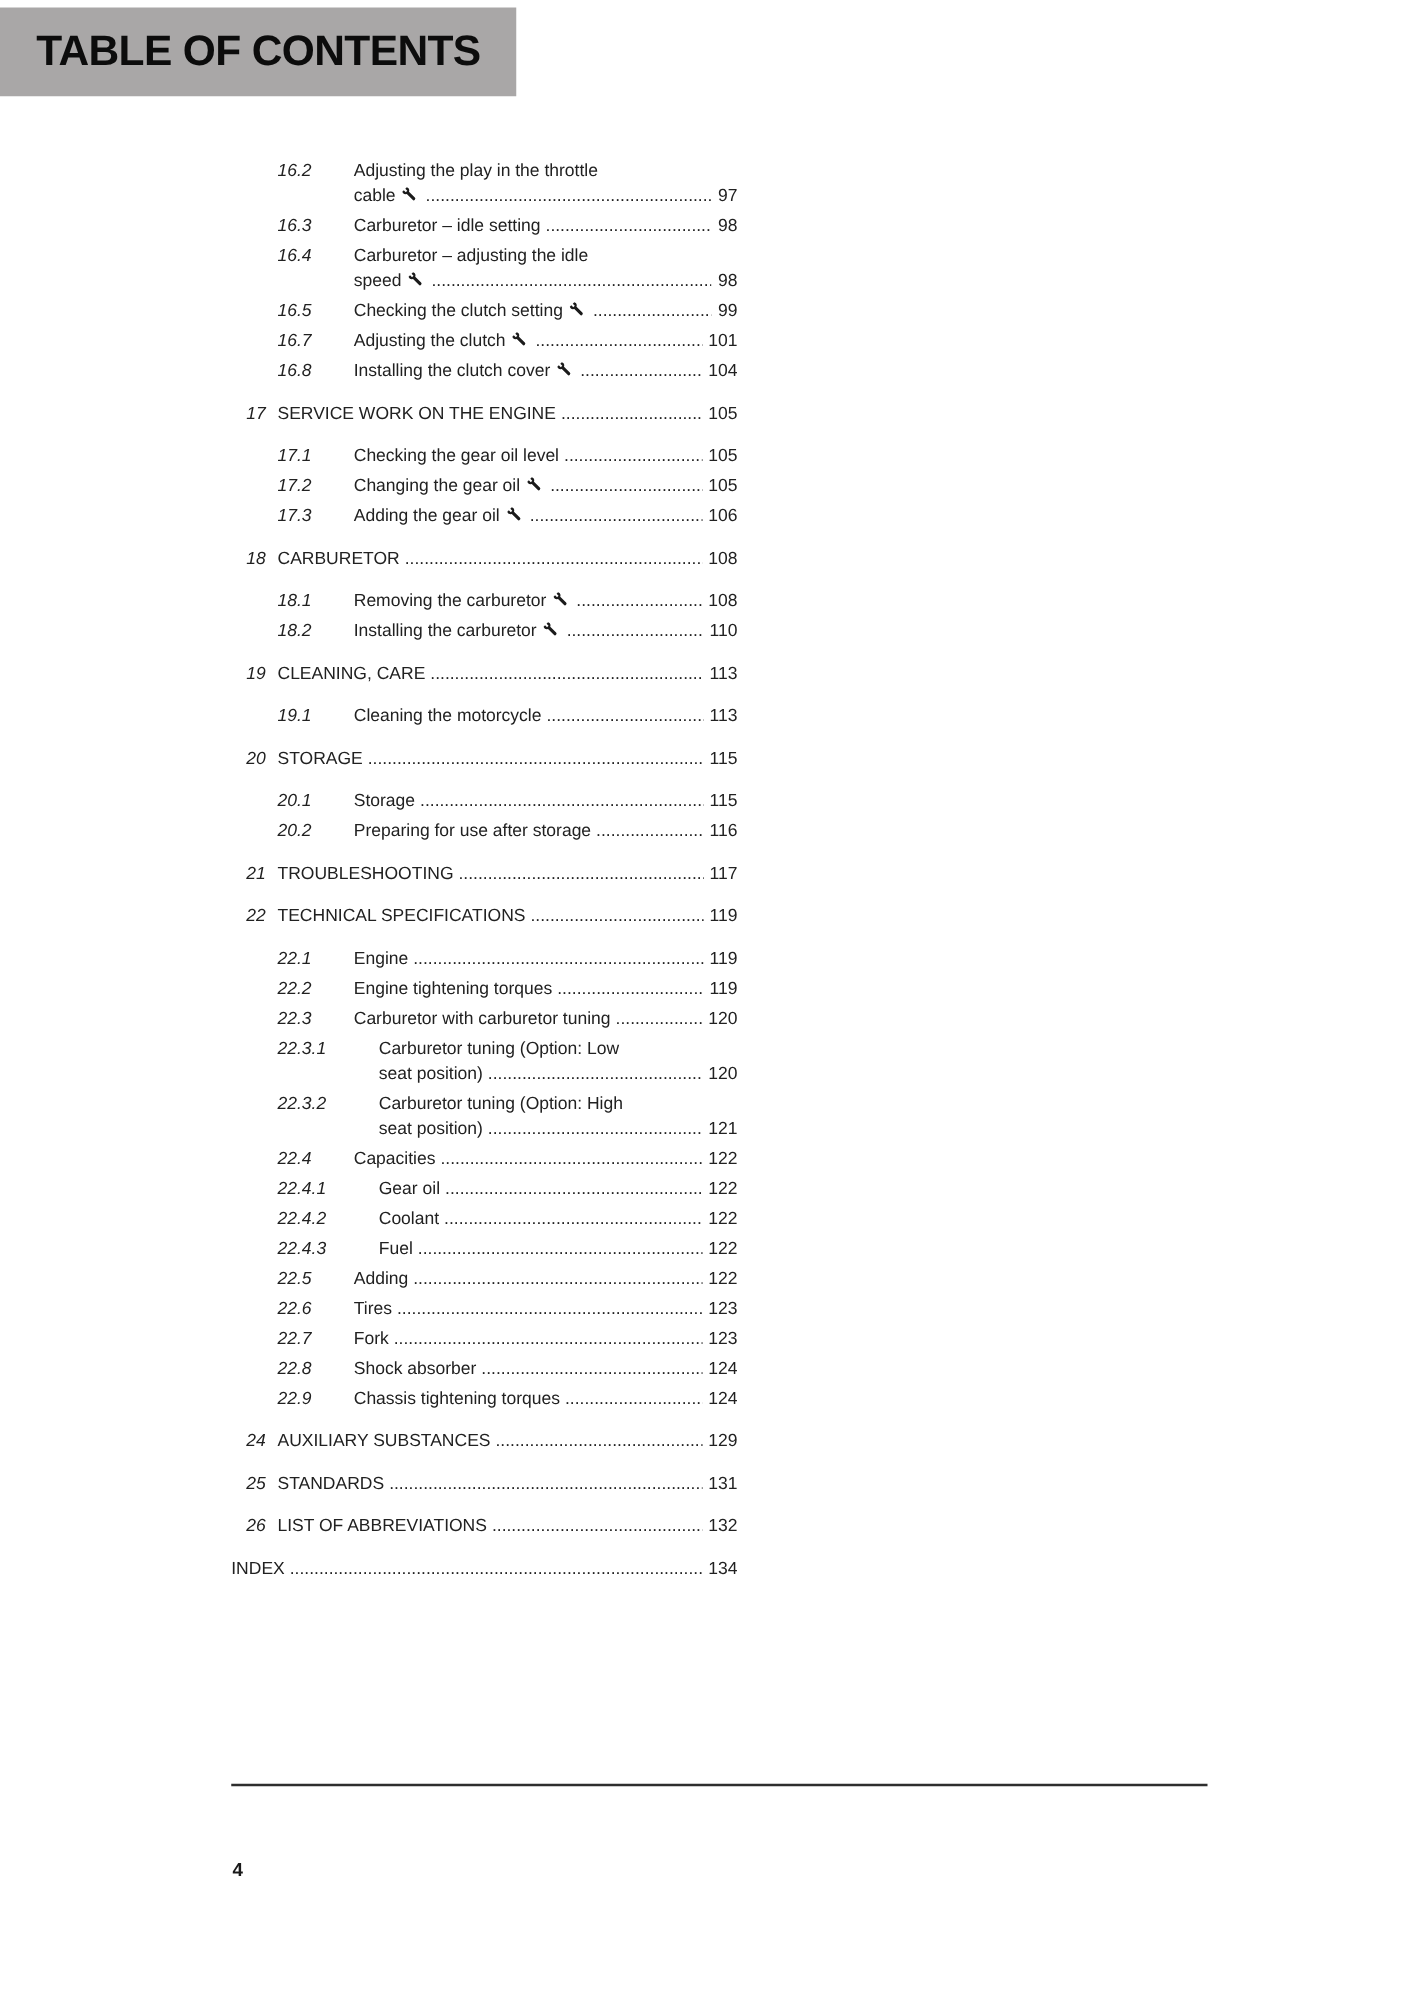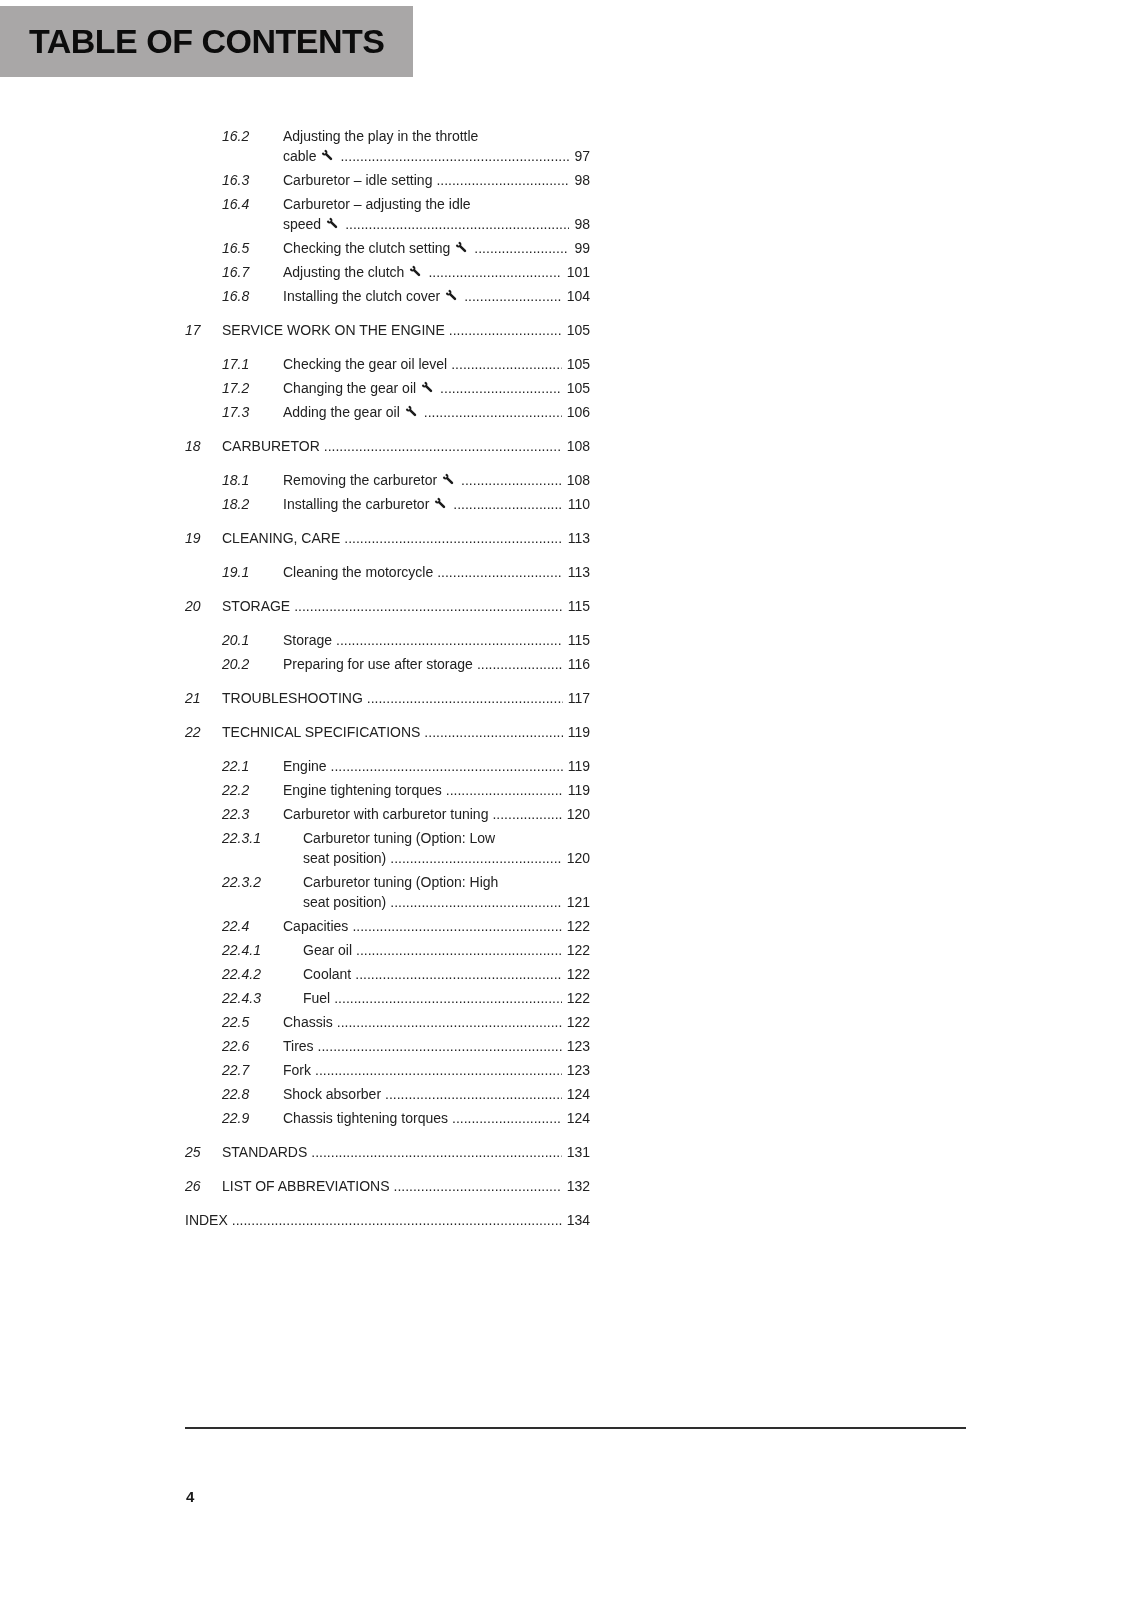--- a/index.html
+++ b/index.html
@@ -7,21 +7,21 @@
   .page{position:relative;width:966px;height:1600px;background:#fff;overflow:hidden;}
 
   .header-box{position:absolute;left:0;top:6px;width:413px;height:71px;
     background:#a9a7a7;display:flex;align-items:center;padding-left:29px;box-sizing:border-box;}
   .header-box h1{margin:0;font-size:34px;font-weight:bold;color:#0c0c0c;letter-spacing:-0.5px;}
 
   .toc{position:absolute;left:185px;top:126px;width:405px;color:#212121;font-size:14px;}
 
   .entry{display:block;position:relative;}
   .entry .num{position:absolute;top:0;line-height:20px;font-style:italic;}
-  .lv1 .num, .lv0 .num{left:0;}
+  .lv1 .num, .lv0 .num{left:12px;}
   .lv2 .num, .lv3 .num{left:37px;}
   .lv1 .body{margin-left:37px;}
   .lv2 .body{margin-left:98px;}
   .lv3 .body{margin-left:118px;}
   .lv0 .body{margin-left:0;}
   .lv2,.lv3{margin:0 0 4px 0;}
   .lv1,.lv0{margin:14px 0 14px 0;}
 
   .line{line-height:20px;}
   .lastline{display:flex;align-items:baseline;}
@@ -382,21 +382,21 @@
             <span class="ttl">Fuel</span>
             <span class="dots"></span>
             <span class="pg">122</span>
           </div>
         </div>
       </div>
       <div class="entry lv2">
         <span class="num">22.5</span>
         <div class="body">
           <div class="line lastline">
-            <span class="ttl">Chassis</span>
+            <span class="ttl">Adding</span>
             <span class="dots"></span>
             <span class="pg">122</span>
           </div>
         </div>
       </div>
       <div class="entry lv2">
         <span class="num">22.6</span>
         <div class="body">
           <div class="line lastline">
             <span class="ttl">Tires</span>
@@ -425,20 +425,30 @@
           </div>
         </div>
       </div>
       <div class="entry lv2">
         <span class="num">22.9</span>
         <div class="body">
           <div class="line lastline">
             <span class="ttl">Chassis tightening torques</span>
             <span class="dots"></span>
             <span class="pg">124</span>
+          </div>
+        </div>
+      </div>
+      <div class="entry lv1">
+        <span class="num">24</span>
+        <div class="body">
+          <div class="line lastline">
+            <span class="ttl">AUXILIARY SUBSTANCES</span>
+            <span class="dots"></span>
+            <span class="pg">129</span>
           </div>
         </div>
       </div>
       <div class="entry lv1">
         <span class="num">25</span>
         <div class="body">
           <div class="line lastline">
             <span class="ttl">STANDARDS</span>
             <span class="dots"></span>
             <span class="pg">131</span>

